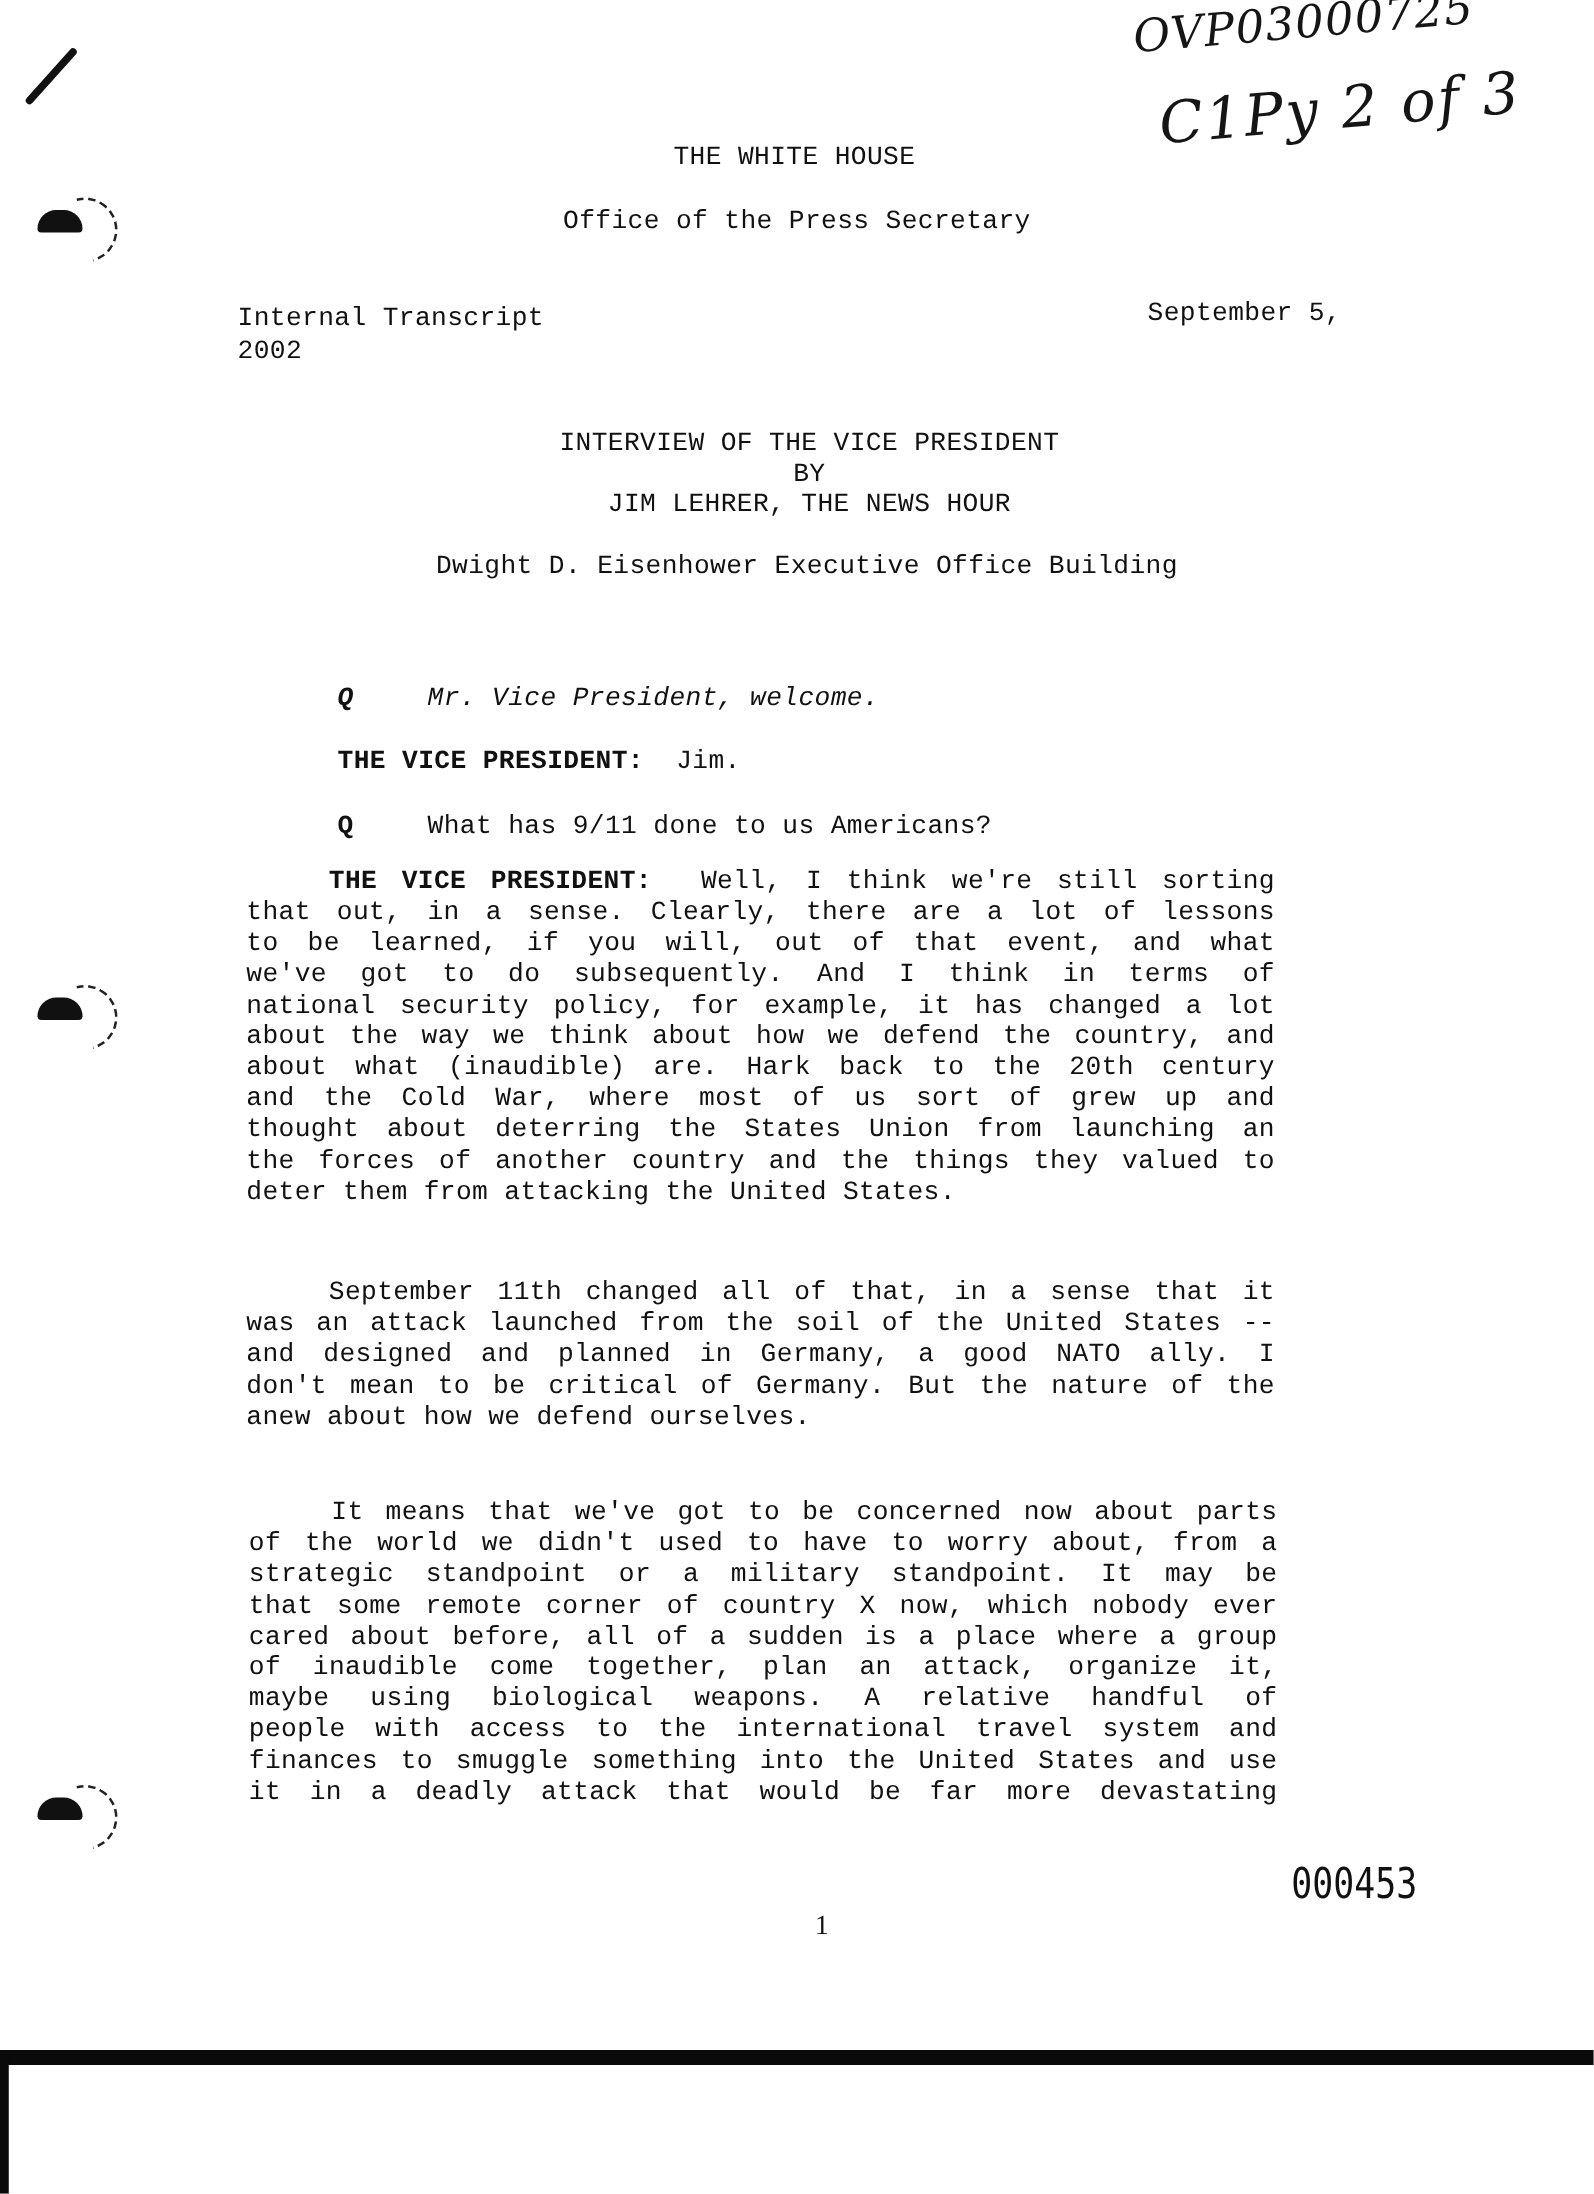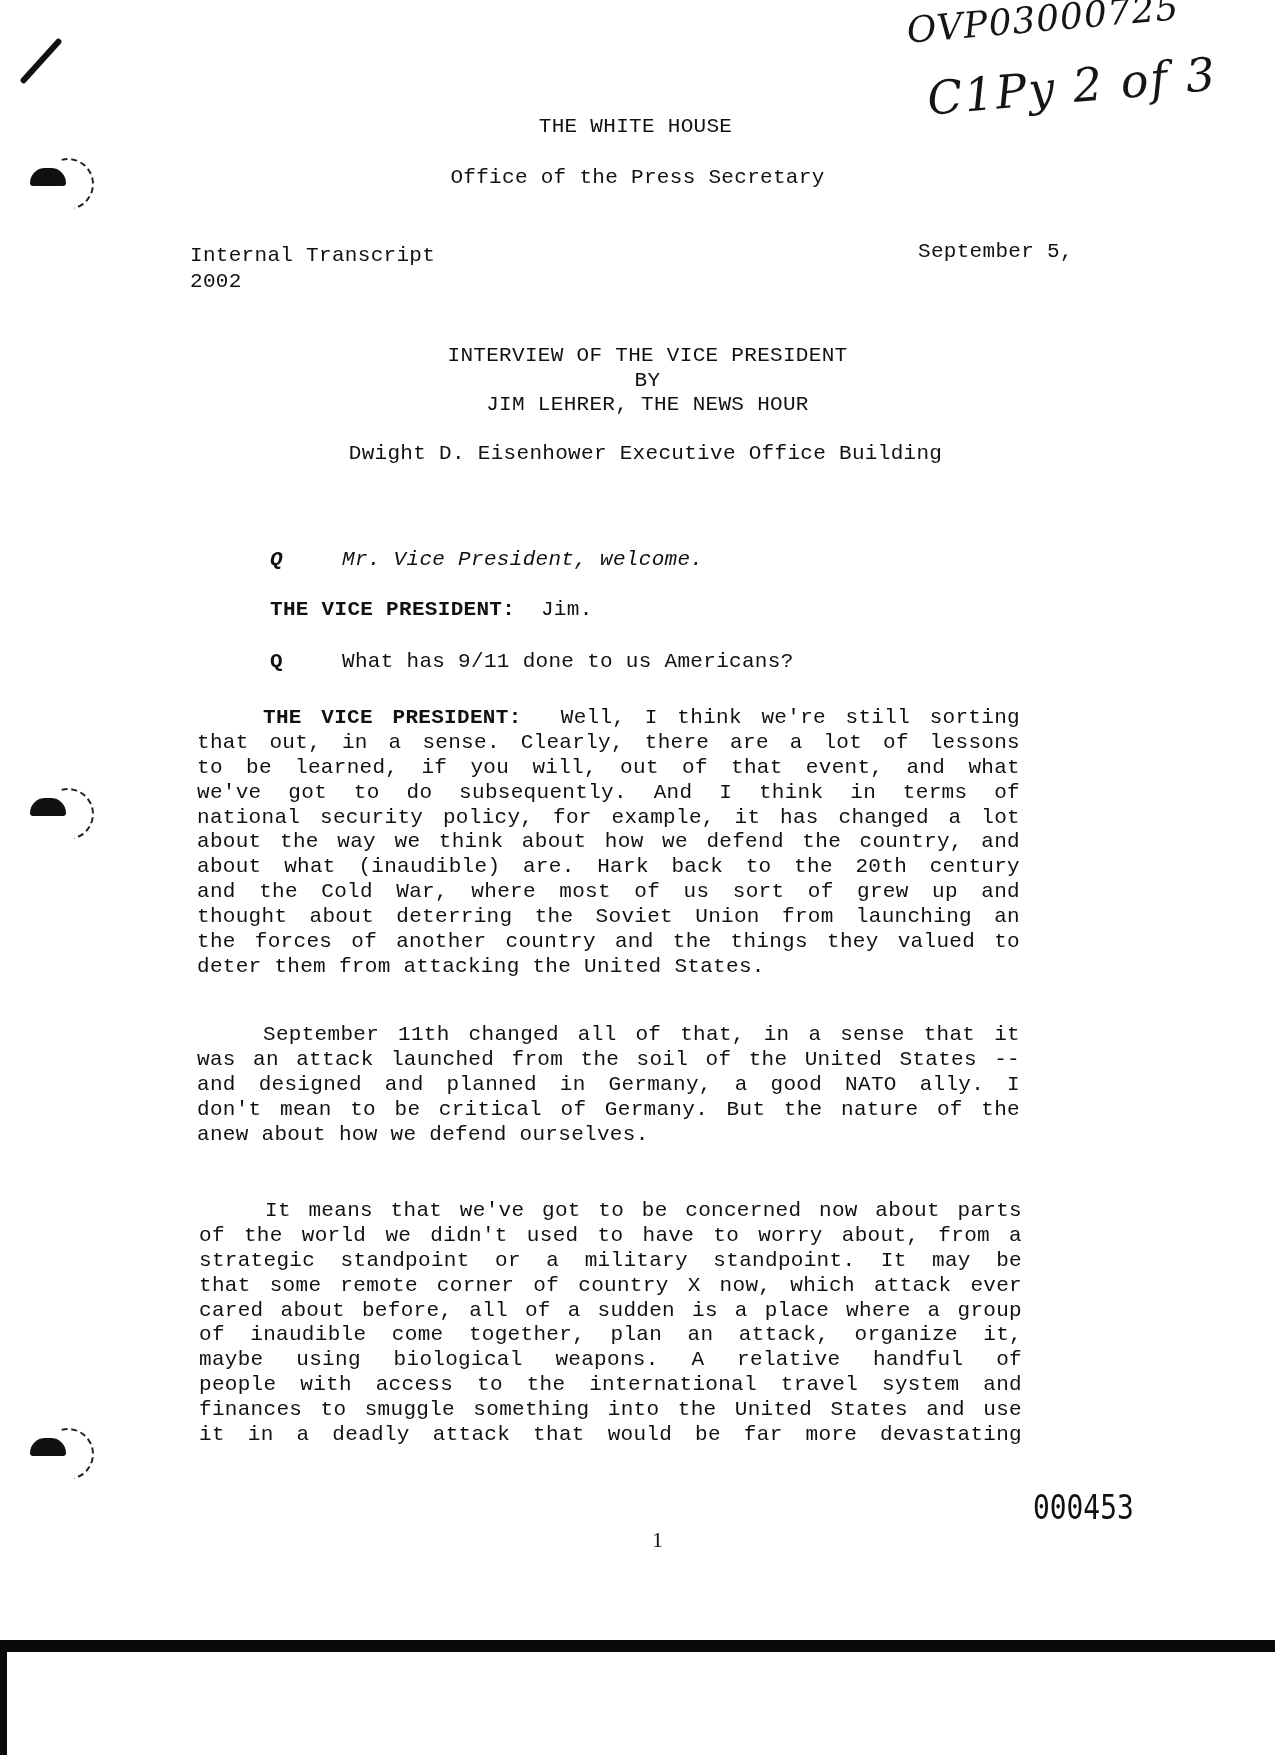--- a/index.html
+++ b/index.html
@@ -118,47 +118,47 @@
 <div class="abs mono" style="left:270px; top:548px;font-style:italic;">
   <span class="bold" style="display:inline-block; width:72px;">Q</span><span>Mr. Vice President, welcome.</span>
 </div>
 <div class="abs mono" style="left:270px; top:598px;">
   <span class="bold">THE VICE PRESIDENT:</span>&nbsp;&nbsp;<span>Jim.</span>
 </div>
 <div class="abs mono" style="left:270px; top:650px;">
   <span class="bold" style="display:inline-block; width:72px;">Q</span><span>What has 9/11 done to us Americans?</span>
 </div>
 
-<div class="abs mono para" style="left:197px; top:694px;margin-top:12px;">
+<div class="abs mono para" style="left:197px; top:694px;">
   <span class="line"><span class="indent"></span><span class="bold">THE VICE PRESIDENT:</span>&nbsp;&nbsp;<span>Well, I think we're still sorting</span></span>
   <span class="line">that out, in a sense.  Clearly, there are a lot of lessons</span>
   <span class="line">to be learned, if you will, out of that event, and what</span>
   <span class="line">we've got to do subsequently.  And I think in terms of</span>
   <span class="line">national security policy, for example, it has changed a lot</span>
   <span class="line">about the way we think about how we defend the country, and</span>
   <span class="line">about what (inaudible) are.  Hark back to the 20th century</span>
   <span class="line">and the Cold War, where most of us sort of grew up and</span>
-  <span class="line">thought about deterring the Soviet Union from launching an</span>
+  <span class="line">thought about deterring the States Union from launching an</span>
   <span class="line">the forces of another country and the things they valued to</span>
   <span class="line last">deter them from attacking the United States.</span>
 </div>
 
 <div class="abs mono para" style="left:197px; top:1023px;">
   <span class="line"><span class="indent"></span><span>September 11th changed all of that, in a sense that it</span></span>
   <span class="line">was an attack launched from the soil of the United States --</span>
   <span class="line">and designed and planned in Germany, a good NATO ally.  I</span>
   <span class="line">don't mean to be critical of Germany.  But the nature of the</span>
   <span class="line last">anew about how we defend ourselves.</span>
 </div>
 
 <div class="abs mono para" style="left:199px; top:1199px;">
   <span class="line"><span class="indent"></span><span>It means that we've got to be concerned now about parts</span></span>
   <span class="line">of the world we didn't used to have to worry about, from a</span>
   <span class="line">strategic standpoint or a military standpoint.  It may be</span>
-  <span class="line">that some remote corner of country X now, which attack ever</span>
+  <span class="line">that some remote corner of country X now, which nobody ever</span>
   <span class="line">cared about before, all of a sudden is a place where a group</span>
   <span class="line">of inaudible come together, plan an attack, organize it,</span>
   <span class="line">maybe using biological weapons.  A relative handful of</span>
   <span class="line">people with access to the international travel system and</span>
   <span class="line">finances to smuggle something into the United States and use</span>
   <span class="line">it in a deadly attack that would be far more devastating</span>
 </div>
 
 <div class="abs bates" style="left:1033px; top:1487px;">000453</div>
 <div class="abs page-num" style="left:652px; top:1527px;">1</div>

